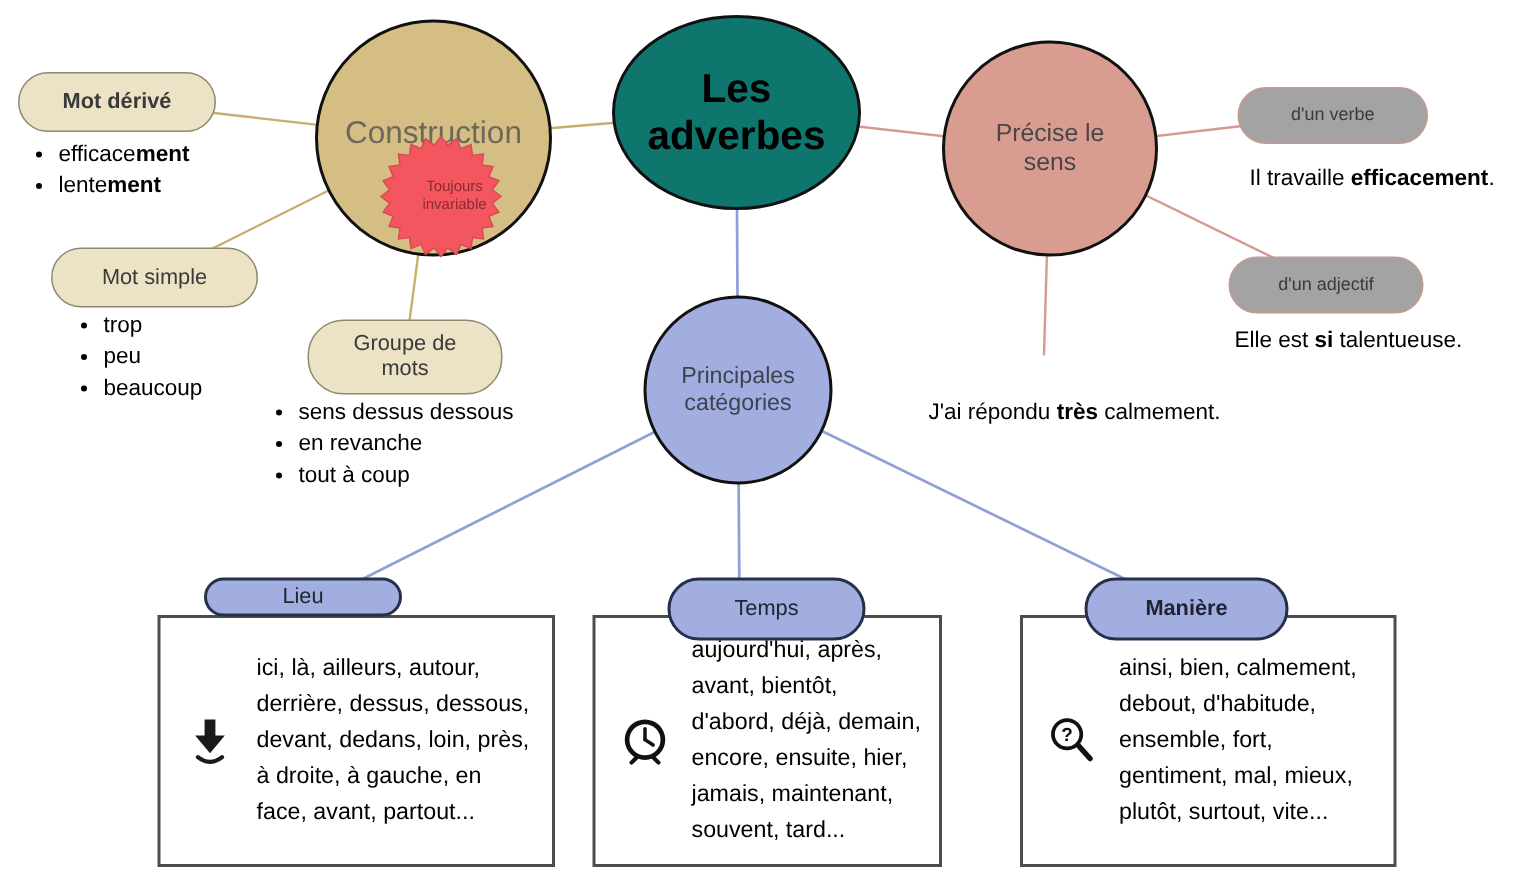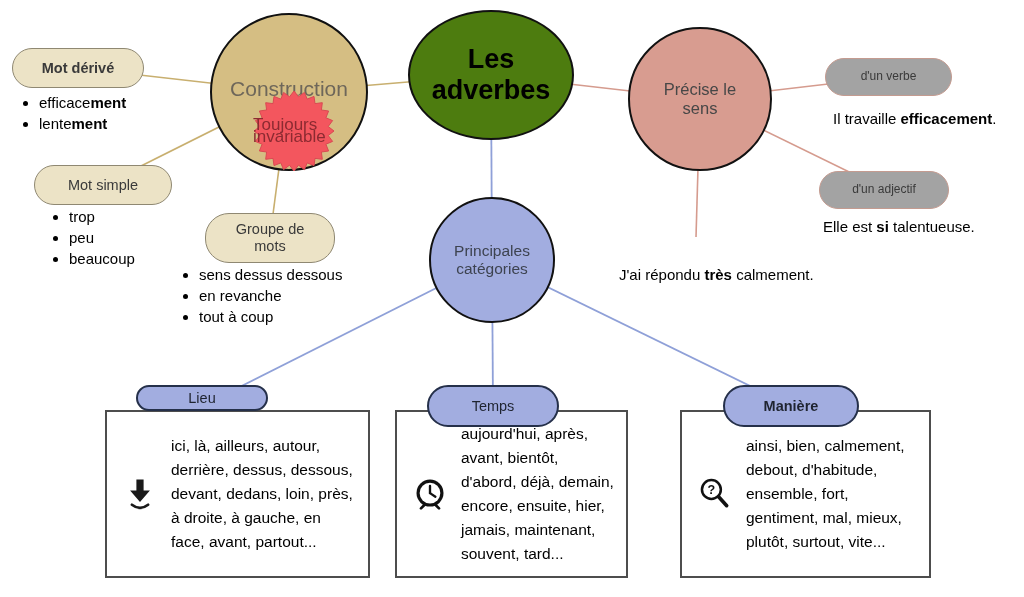--- a/index.html
+++ b/index.html
@@ -9,36 +9,36 @@
     font-family:"Liberation Sans","DejaVu Sans",sans-serif; overflow:hidden; color:#000;
   }
   .connectors { position:absolute; left:0; top:0; width:1024px; height:597px; z-index:0; }
   .ln-tan    { stroke:#c8af6f; stroke-width:1.6; }
   .ln-salmon { stroke:#d59b8e; stroke-width:1.6; }
   .ln-blue   { stroke:#8fa0d8; stroke-width:1.8; }
 
   .node { position:absolute; display:flex; align-items:center; justify-content:center; text-align:center; }
 
   .center-node {
-    left:408px; top:10px; width:166px; height:130px; background:#4d7c0f;
+    left:408px; top:10px; width:166px; height:130px; background:#0f766e;
     border:2px solid #111; border-radius:50%; z-index:2;
     font-size:27px; font-weight:bold; line-height:1.15; color:#000;
   }
   .center-node .lbl { display:block; width:122px; }
 
   .circle-construction {
     left:210px; top:13px; width:158px; height:158px; background:#d5be83;
     border:2px solid #111; border-radius:50%; z-index:1;
     align-items:flex-start; padding-top:62px; font-size:21px; color:#6e675a;
   }
   .starburst { position:absolute; left:253px; top:90px; width:82px; height:82px; z-index:3; }
   .starburst svg { position:absolute; left:0; top:0; }
   .starburst .lbl {
-    position:absolute; inset:0; display:flex; align-items:center; justify-content:flex-start;
-    text-align:center; font-size:17px; line-height:12.5px; color:#8c2a31;
+    position:absolute; inset:0; display:flex; align-items:center; justify-content:flex-end;
+    text-align:center; font-size:10px; line-height:12.5px; color:#8c2a31;
   }
   .starburst .lbl span { display:block; width:64px; }
 
   .circle-precise {
     left:628px; top:27px; width:144px; height:144px; background:#d89c90;
     border:2px solid #111; border-radius:50%; z-index:1; font-size:16.5px; color:#474747;
   }
   .circle-precise .lbl { display:block; width:96px; }
 
   .circle-categories {
@@ -54,21 +54,21 @@
 
   .pill-mot-derive   { left:12px;  top:48px;  width:132px; height:40px;font-weight:bold; }
   .pill-mot-simple   { left:34px;  top:165px; width:138px; height:40px; }
   .pill-groupe       { left:205px; top:213px; width:130px; height:50px; }
   .pill-groupe .lbl  { display:block; width:92px; }
   .pill-verbe        { left:825px; top:58px;  width:127px; height:38px; }
   .pill-adjectif     { left:819px; top:171px; width:130px; height:38px; }
   .pill-autre        { left:630px; top:214px; width:130px; height:46px; }
   .pill-autre .lbl   { display:block; width:92px; }
   .pill-lieu         { left:136px; top:385px; width:132px; height:26px; }
-  .pill-temps        { left:427px; top:385px; width:132px; height:42px;justify-content:center; }
+  .pill-temps        { left:445px; top:385px; width:132px; height:42px;justify-content:center; }
   .pill-maniere      { left:723px; top:385px; width:136px; height:42px;font-weight:bold; }
 
   .bullets { position:absolute; z-index:2; font-size:15px; color:#000; }
   .bullets li { list-style:disc; margin:2px 0 2px 17px; line-height:1.25; }
   .bullets b { font-weight:bold; }
   .bullets-derive { left:22px;  top:92px;  }
   .bullets-simple { left:52px;  top:206px; }
   .bullets-groupe { left:182px; top:264px; }
 
   .example { position:absolute; z-index:2; font-size:15px; color:#000; white-space:nowrap; }

